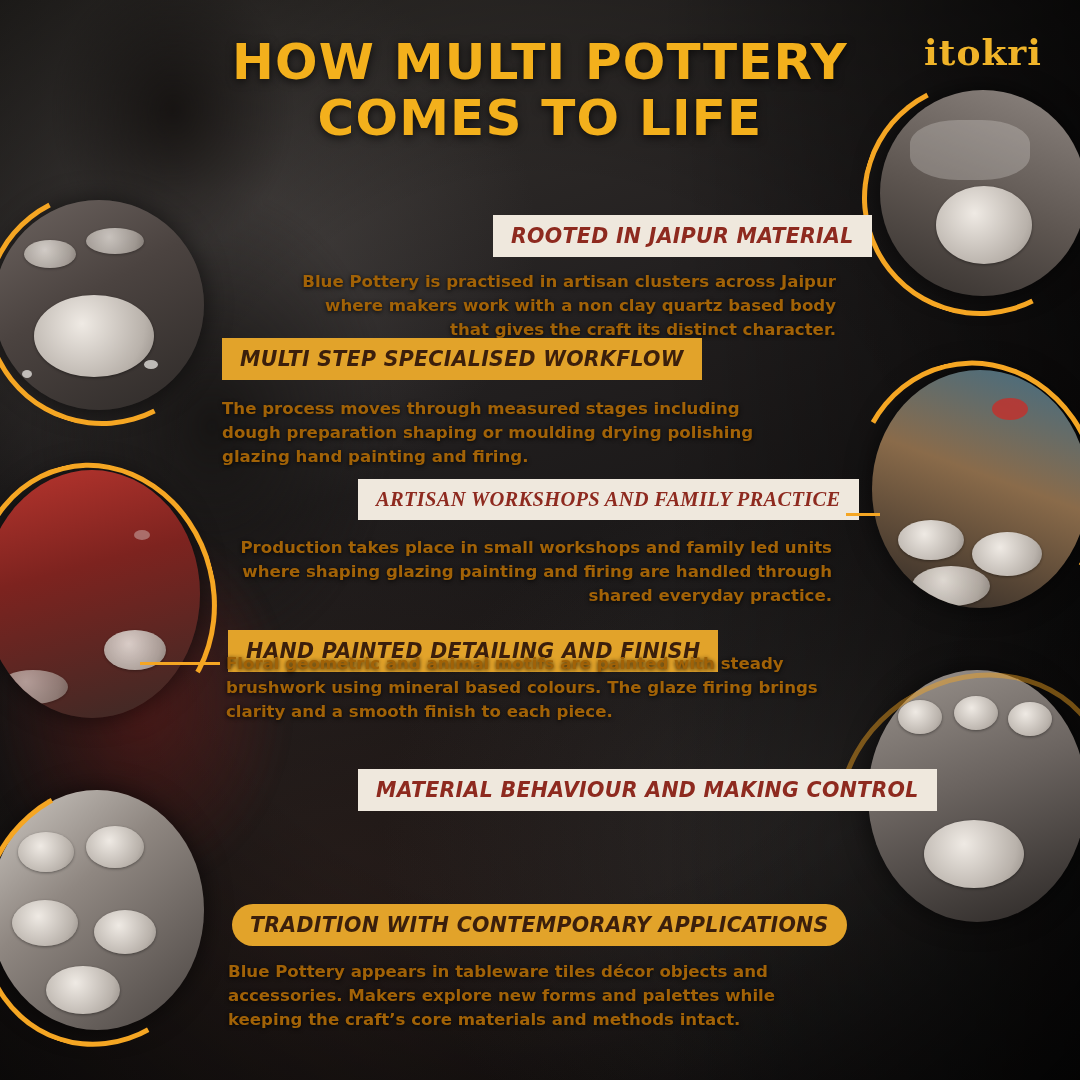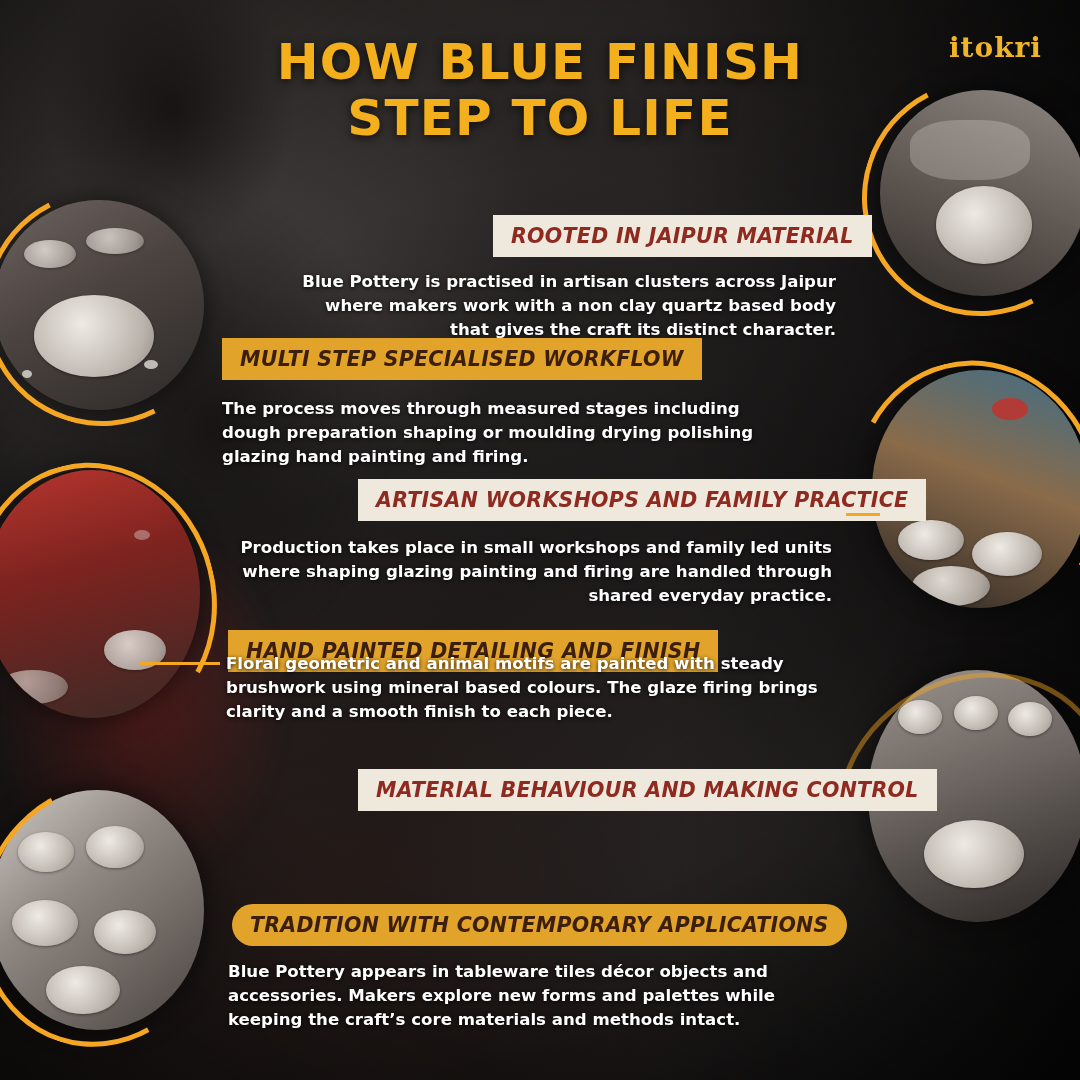--- a/index.html
+++ b/index.html
@@ -59,21 +59,21 @@
     background: linear-gradient(to left, rgba(0,0,0,0.55), rgba(0,0,0,0));
   }
 
   
   .logo {
     position: absolute;
     right: 38px;
     top: 34px;
     font-family: "DejaVu Serif", serif;
     font-weight: bold;
-    font-size: 28px;
+    font-size: 36px;
     letter-spacing: 1px;
     color: #f0b429;
     line-height: 1;
   }
 
   
   .title {
     position: absolute;
     left: 0;
     right: 0;
@@ -156,21 +156,21 @@
   }
   .band.gold {
     background: #e2a32a;
     color: #3b1f0c;
   }
   .body {
     position: absolute;
     font-size: 16.6px;
     line-height: 1.45;
     font-weight: bold;
-    color: #ffffff;
+    color: #a16207;
     text-shadow: 0 1px 4px rgba(0,0,0,0.85);
     font-family: "DejaVu Sans", sans-serif;
   }
   .body.right { text-align: right; }
   .body.left { text-align: left; }
 
   .tick {
     position: absolute;
     height: 3px;
     background: #f5a623;
@@ -183,22 +183,22 @@
 
   <div class="bg-layer"></div>
   <div class="bg-figure"></div>
   <div class="bg-red"></div>
   <div class="bg-dark-right"></div>
   <div class="bg-vignette"></div>
 
   <div class="logo">itokri</div>
 
   <div class="title">
-    <span>HOW BLUE FINISH</span>
-    <span class="l2">STEP TO LIFE</span>
+    <span>HOW MULTI POTTERY</span>
+    <span class="l2">COMES TO LIFE</span>
   </div>
 
   <div class="photo ph-a" style="left:-6px; top:200px; width:210px; height:210px;">
     <div class="plate" style="left:40px; top:95px; width:120px; height:82px;"></div>
     <div class="plate" style="left:30px; top:40px; width:52px; height:28px; opacity:.8;"></div>
     <div class="plate" style="left:92px; top:28px; width:58px; height:26px; opacity:.75;"></div>
     <div class="speck" style="left:28px; top:170px; width:10px; height:8px;"></div>
     <div class="speck" style="left:150px; top:160px; width:14px; height:9px;"></div>
   </div>
   <div class="ring arc-left" style="left:-16px; top:190px; width:226px; height:226px;"></div>
@@ -240,21 +240,21 @@
     <div class="plate" style="left:56px; top:150px; width:100px; height:68px;"></div>
   </div>
   <div class="ring arc-soft" style="right:-18px; top:660px; width:238px; height:272px;"></div>
 
   <div class="band cream" style="left:493px; top:215px;">ROOTED IN JAIPUR MATERIAL</div>
   <div class="body right" style="left:290px; top:270px; width:546px;">Blue Pottery is practised in artisan clusters across Jaipur where makers work with a non clay quartz based body that gives the craft its distinct character.</div>
 
   <div class="band gold" style="left:222px; top:338px;">MULTI STEP SPECIALISED WORKFLOW</div>
   <div class="body left" style="left:222px; top:397px; width:540px;">The process moves through measured stages including dough preparation shaping or moulding drying polishing glazing hand painting and firing.</div>
 
-  <div class="band cream" style="left:358px; top:479px;">ARTISAN WORKSHOPS AND FAMILY PRACTICE</div>
+  <div class="band cream" style="left:358px; top:479px;font-family:Liberation Serif, serif;">ARTISAN WORKSHOPS AND FAMILY PRACTICE</div>
   <div class="tick" style="left:846px; top:513px; width:34px;"></div>
   <div class="body right" style="left:236px; top:536px; width:596px;">Production takes place in small workshops and family led units where shaping glazing painting and firing are handled through shared everyday practice.</div>
 
   <div class="band gold" style="left:228px; top:630px;text-align:right;">HAND PAINTED DETAILING AND FINISH</div>
   <div class="tick" style="left:140px; top:662px; width:80px;"></div>
   <div class="body left" style="left:226px; top:652px; width:612px;">Floral geometric and animal motifs are painted with steady brushwork using mineral based colours. The glaze firing brings clarity and a smooth finish to each piece.</div>
 
   <div class="band cream" style="left:358px; top:769px;">MATERIAL BEHAVIOUR AND MAKING CONTROL</div>
 
   <div class="band gold" style="left:232px; top:904px;border-radius:21px;">TRADITION WITH CONTEMPORARY APPLICATIONS</div>

